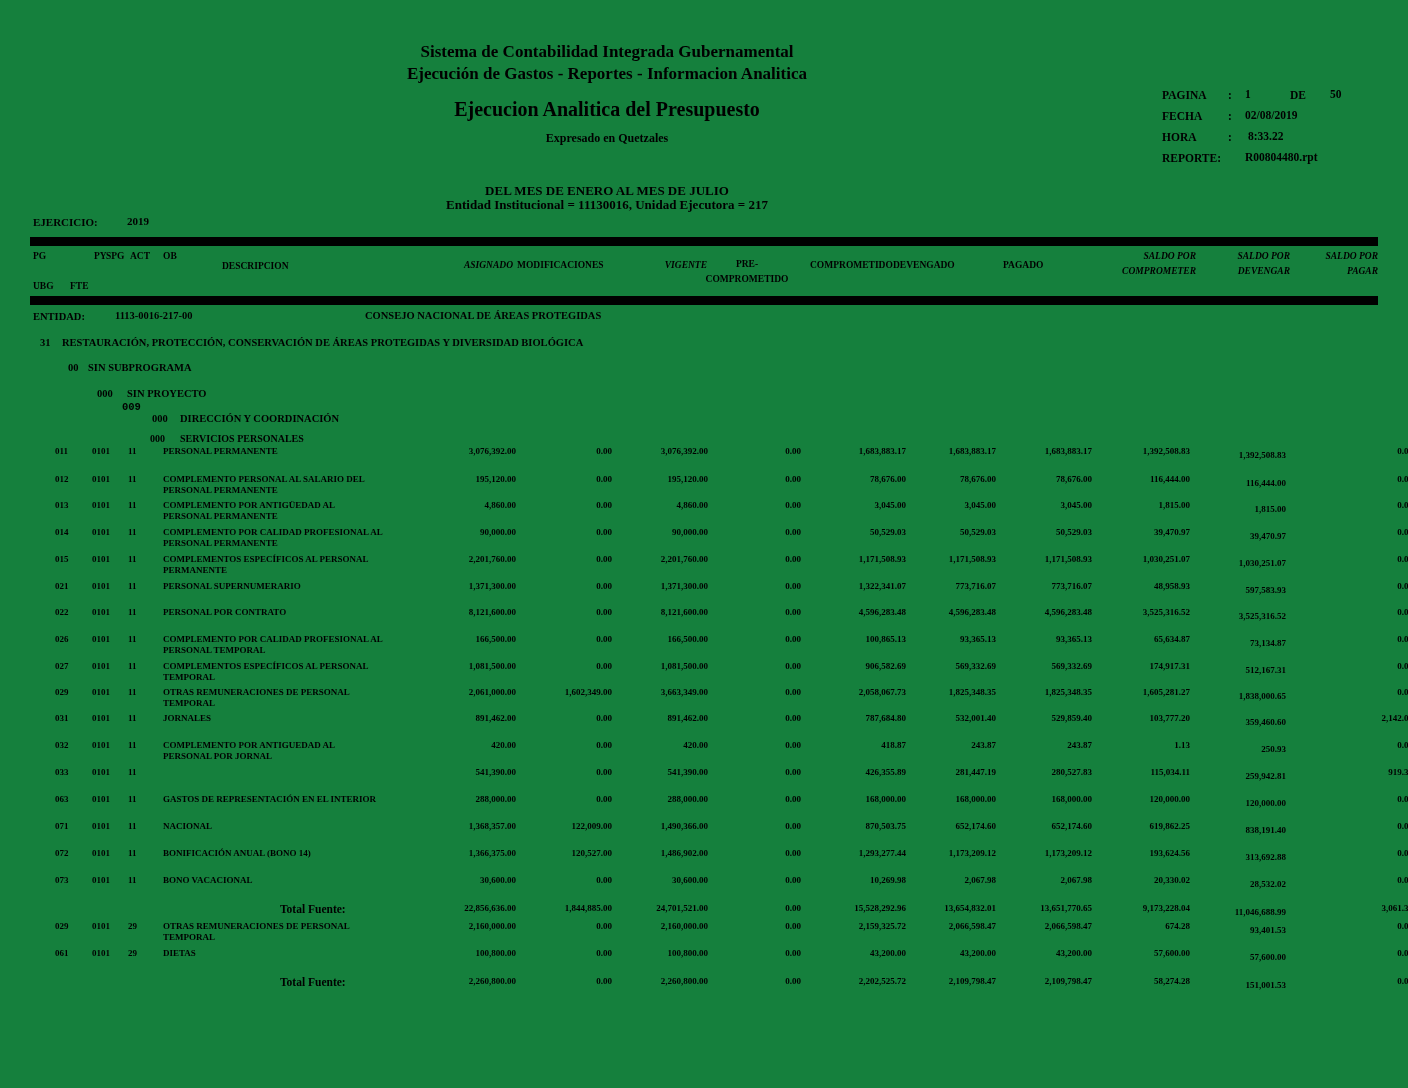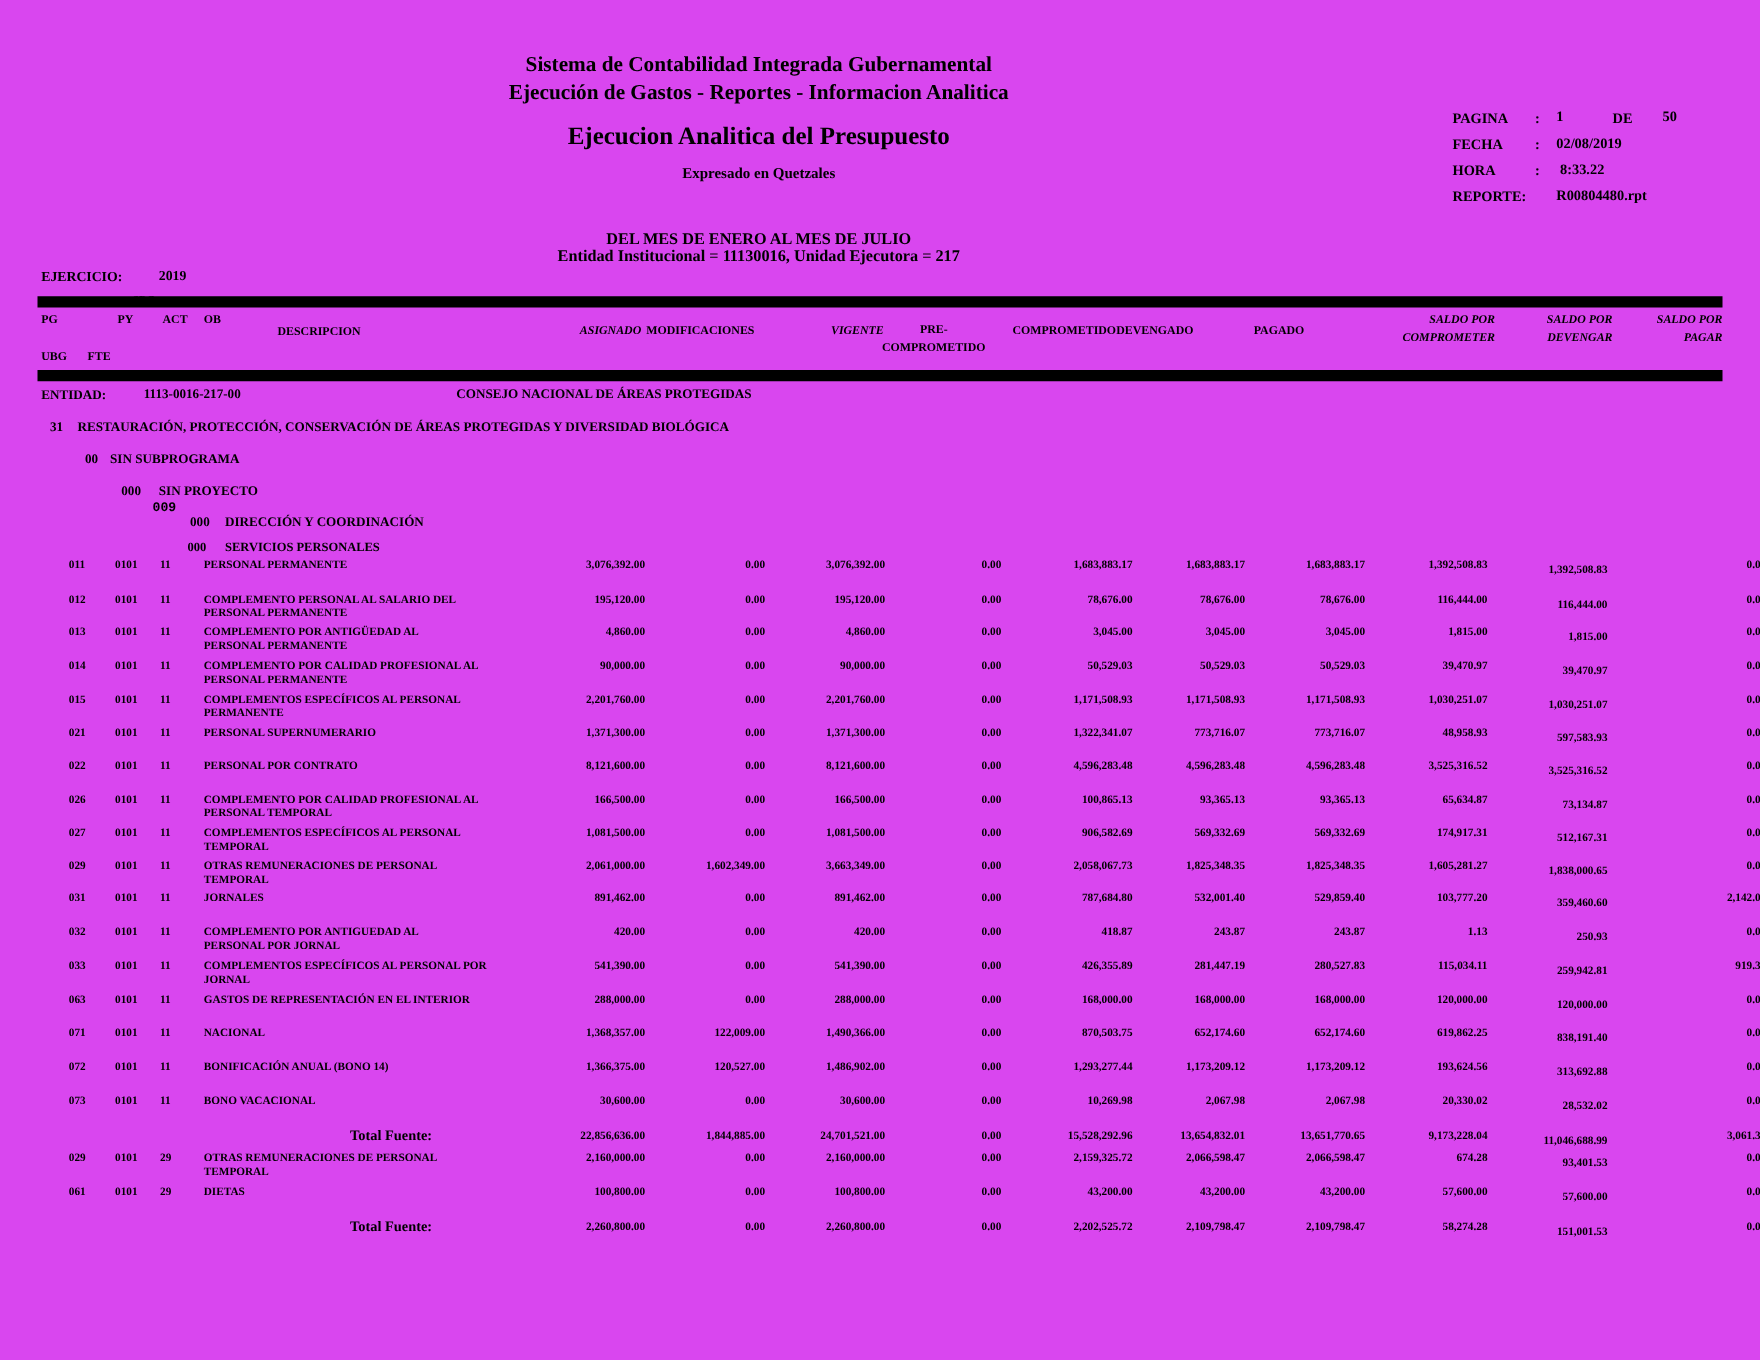--- a/index.html
+++ b/index.html
@@ -1,17 +1,17 @@
 <!DOCTYPE html>
 <html><head>
 <meta charset="utf-8">
 <style>
   html,body{margin:0;padding:0;background:#fff;}
   body{width:1408px;height:1088px;overflow:hidden;font-family:"Liberation Serif",serif;color:#000;}
-  .page{position:relative;width:1408px;height:1088px;background:#d946ef;}
+  .page{position:relative;width:1408px;height:1088px;background:#15803d;}
   .abs{position:absolute;white-space:nowrap;}
   
   .titles{position:absolute;left:107px;top:0;width:1000px;text-align:center;}
   .t1{position:absolute;top:42px;width:100%;font-size:17px;font-weight:700;}
   .t2{position:absolute;top:64px;width:100%;font-size:17px;font-weight:700;}
   .t3{position:absolute;top:98px;width:100%;font-size:20px;font-weight:700;}
   .s1{position:absolute;top:131px;width:100%;font-size:12px;font-weight:700;}
   .s2{position:absolute;top:150px;width:100%;font-size:13px;font-weight:700;margin-top:47px;}
   .s3{position:absolute;top:183px;width:100%;font-size:13px;font-weight:700;}
   
@@ -68,21 +68,21 @@
     <span class="abs meta" style="left:1245px;top:151px;">R00804480.rpt</span>
   </div>
 
   <span class="abs ejercicio" style="left:33px;top:216px;">EJERCICIO:</span>
   <span class="abs ejercicio" style="left:127px;top:215px;">2019</span>
 
   <div class="bar" style="top:237px;"></div>
 
   <div>
     <span class="ch" style="left:33px;top:251px;">PG</span>
-    <span class="ch" style="left:58px;top:236px;padding-left:48px;">SPG</span>
+    <span class="ch" style="left:58px;top:251px;padding-left:48px;">SPG</span>
     <span class="ch" style="left:94px;top:251px;">PY</span>
     <span class="ch" style="left:130px;top:251px;">ACT</span>
     <span class="ch" style="left:163px;top:251px;">OB</span>
     <span class="ch" style="left:33px;top:281px;">UBG</span>
     <span class="ch" style="left:70px;top:281px;">FTE</span>
     <span class="ch" style="left:222px;top:261px;">DESCRIPCION</span>
     <span class="ch right" style="left:383px;top:260px;width:130px;">ASIGNADO</span>
     <span class="ch" style="left:517px;top:260px;">MODIFICACIONES</span>
     <span class="ch right" style="left:577px;top:260px;width:130px;">VIGENTE</span>
     <span class="ch center two" style="left:691px;top:257px;width:112px;"><span>PRE-</span><br><span>COMPROMETIDO</span></span>
@@ -302,21 +302,20 @@
         <span class="c num n5">243.87</span>
         <span class="c num n6">243.87</span>
         <span class="c num n7">1.13</span>
         <span class="c num n8">250.93</span>
         <span class="c num n9">0.00</span>
       </div>
       <div class="row" style="top: 767px;">
         <span class="c ob">033</span>
         <span class="c ubg">0101</span>
         <span class="c fte">11</span>
-        <span class="c desc">COMPLEMENTOS ESPECÍFICOS AL PERSONAL POR<br>JORNAL</span>
         <span class="c num n0">541,390.00</span>
         <span class="c num n1">0.00</span>
         <span class="c num n2">541,390.00</span>
         <span class="c num n3">0.00</span>
         <span class="c num n4">426,355.89</span>
         <span class="c num n5">281,447.19</span>
         <span class="c num n6">280,527.83</span>
         <span class="c num n7">115,034.11</span>
         <span class="c num n8">259,942.81</span>
         <span class="c num n9">919.36</span>

